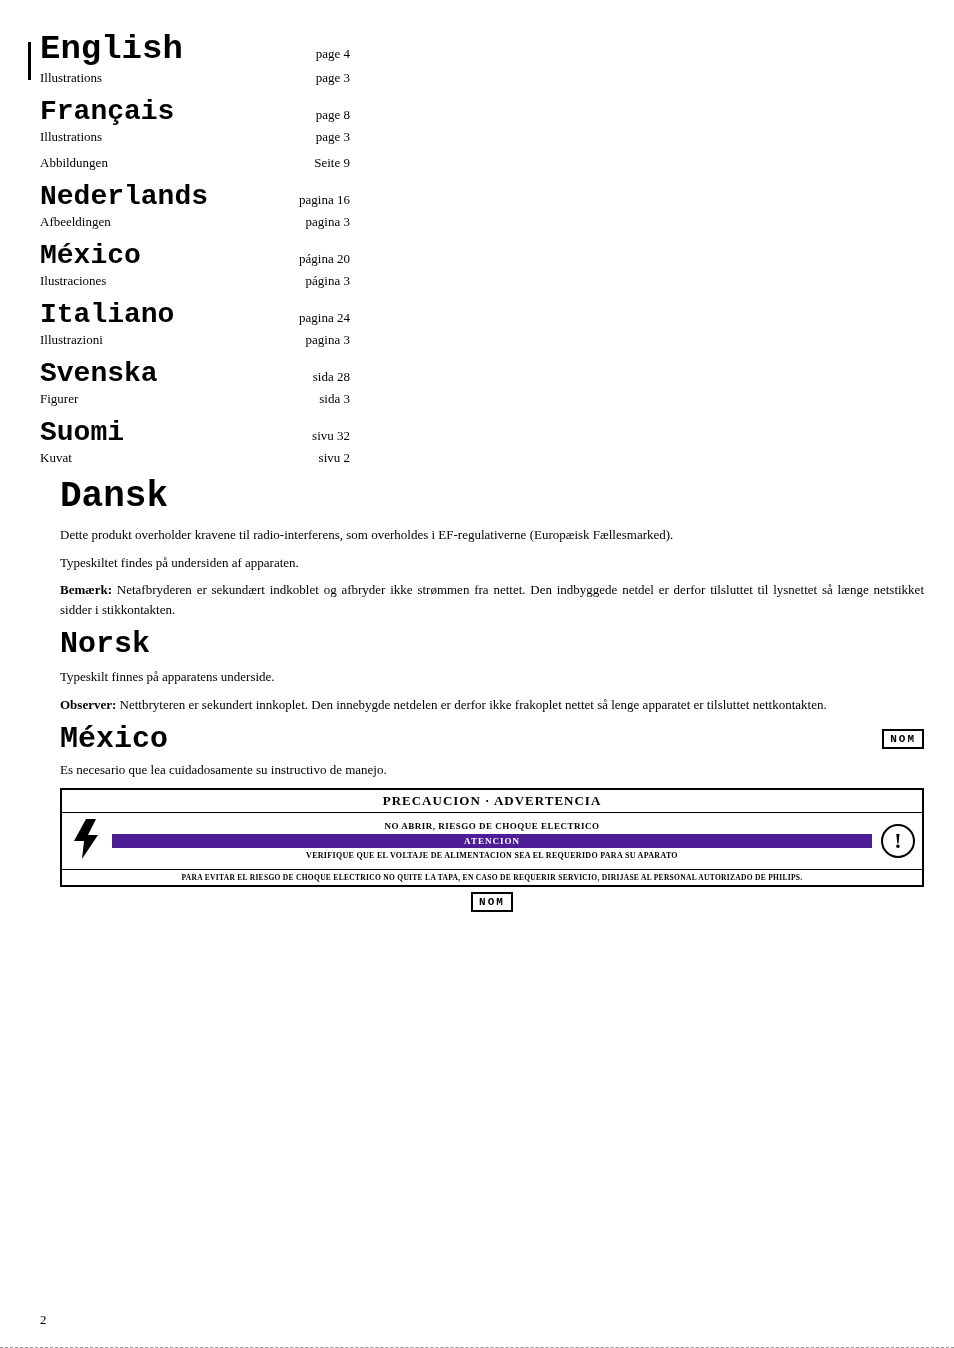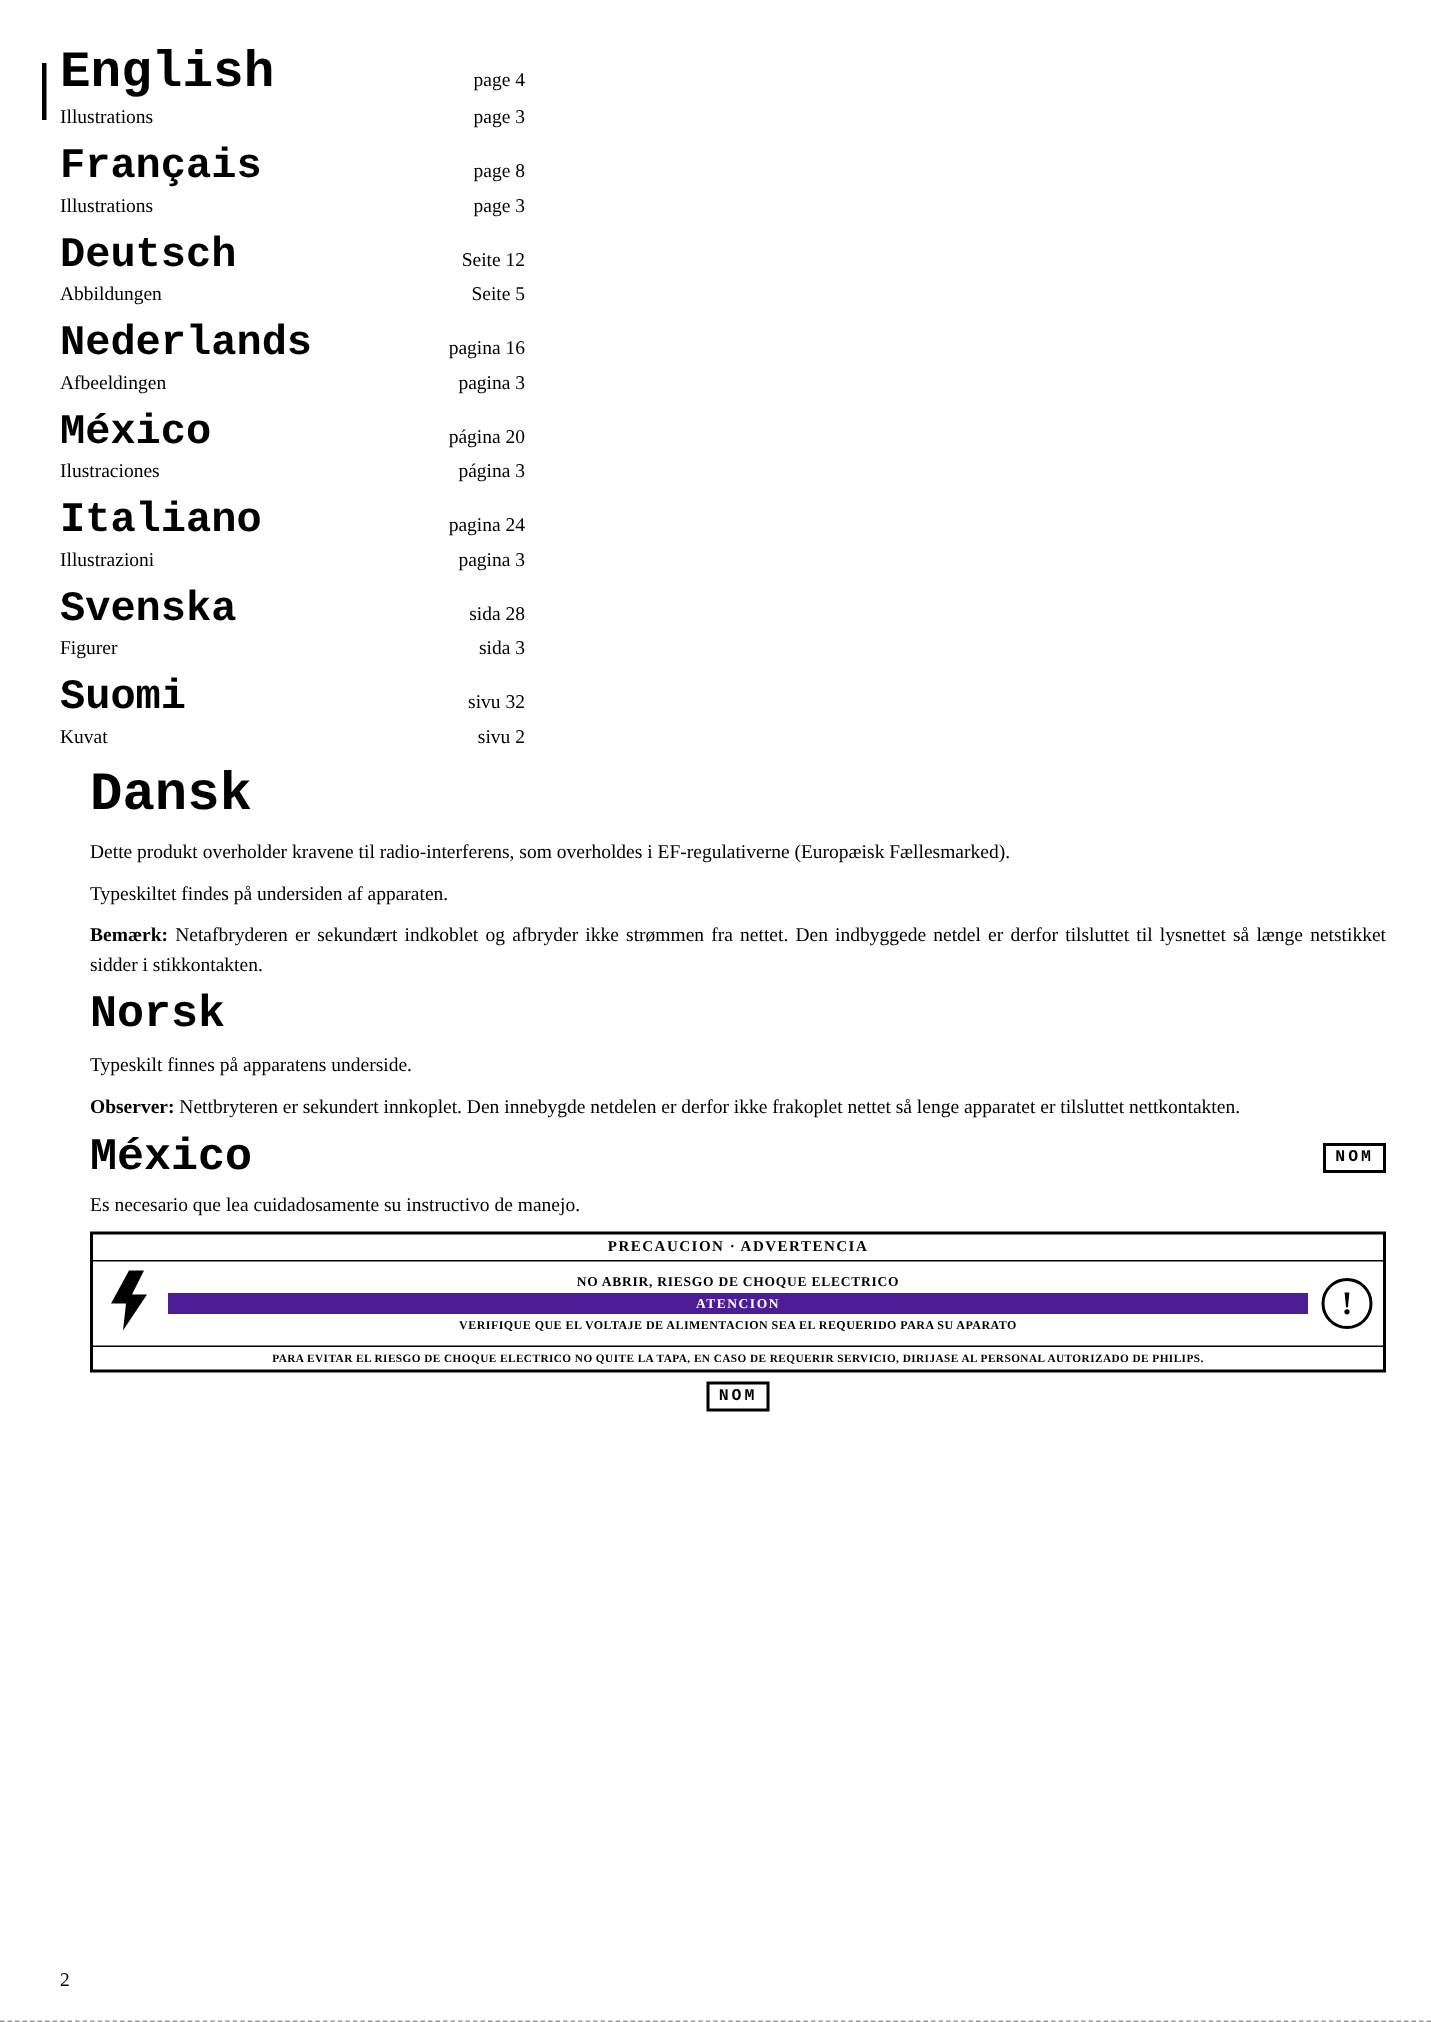--- a/index.html
+++ b/index.html
@@ -122,21 +122,21 @@
       letter-spacing: 2px;
     }
     .warning-box {
       border: 2px solid #000;
       margin-top: 8px;
       width: 100%;
       background: #fff;
     }
     .warning-box-header {
       text-align: center;
-      font-size: 10px;
+      font-size: 13px;
       font-weight: bold;
       letter-spacing: 1px;
       border-bottom: 1px solid #000;
       padding: 3px 2px;
     }
     .warning-box-body {
       display: flex;
       align-items: center;
       padding: 4px;
       gap: 6px;
@@ -238,29 +238,23 @@
         </div>
         <div class="page-ref">page 8</div>
       </div>
       <div class="sub-row">
         <span class="sub-label">Illustrations</span>
         <span class="sub-ref">page 3</span>
       </div>
     </div>
 
     <div class="lang-entry">
-      <div class="lang-row">
-        <div class="lang-name-block">
-          <span class="lang-heading">Deutsch</span>
-        </div>
-        <div class="page-ref">Seite 12</div>
-      </div>
       <div class="sub-row">
         <span class="sub-label">Abbildungen</span>
-        <span class="sub-ref">Seite 5</span>
+        <span class="sub-ref">Seite 9</span>
       </div>
     </div>
 
     <div class="lang-entry">
       <div class="lang-row">
         <div class="lang-name-block">
           <span class="lang-heading">Nederlands</span>
         </div>
         <div class="page-ref">pagina 16</div>
       </div>

